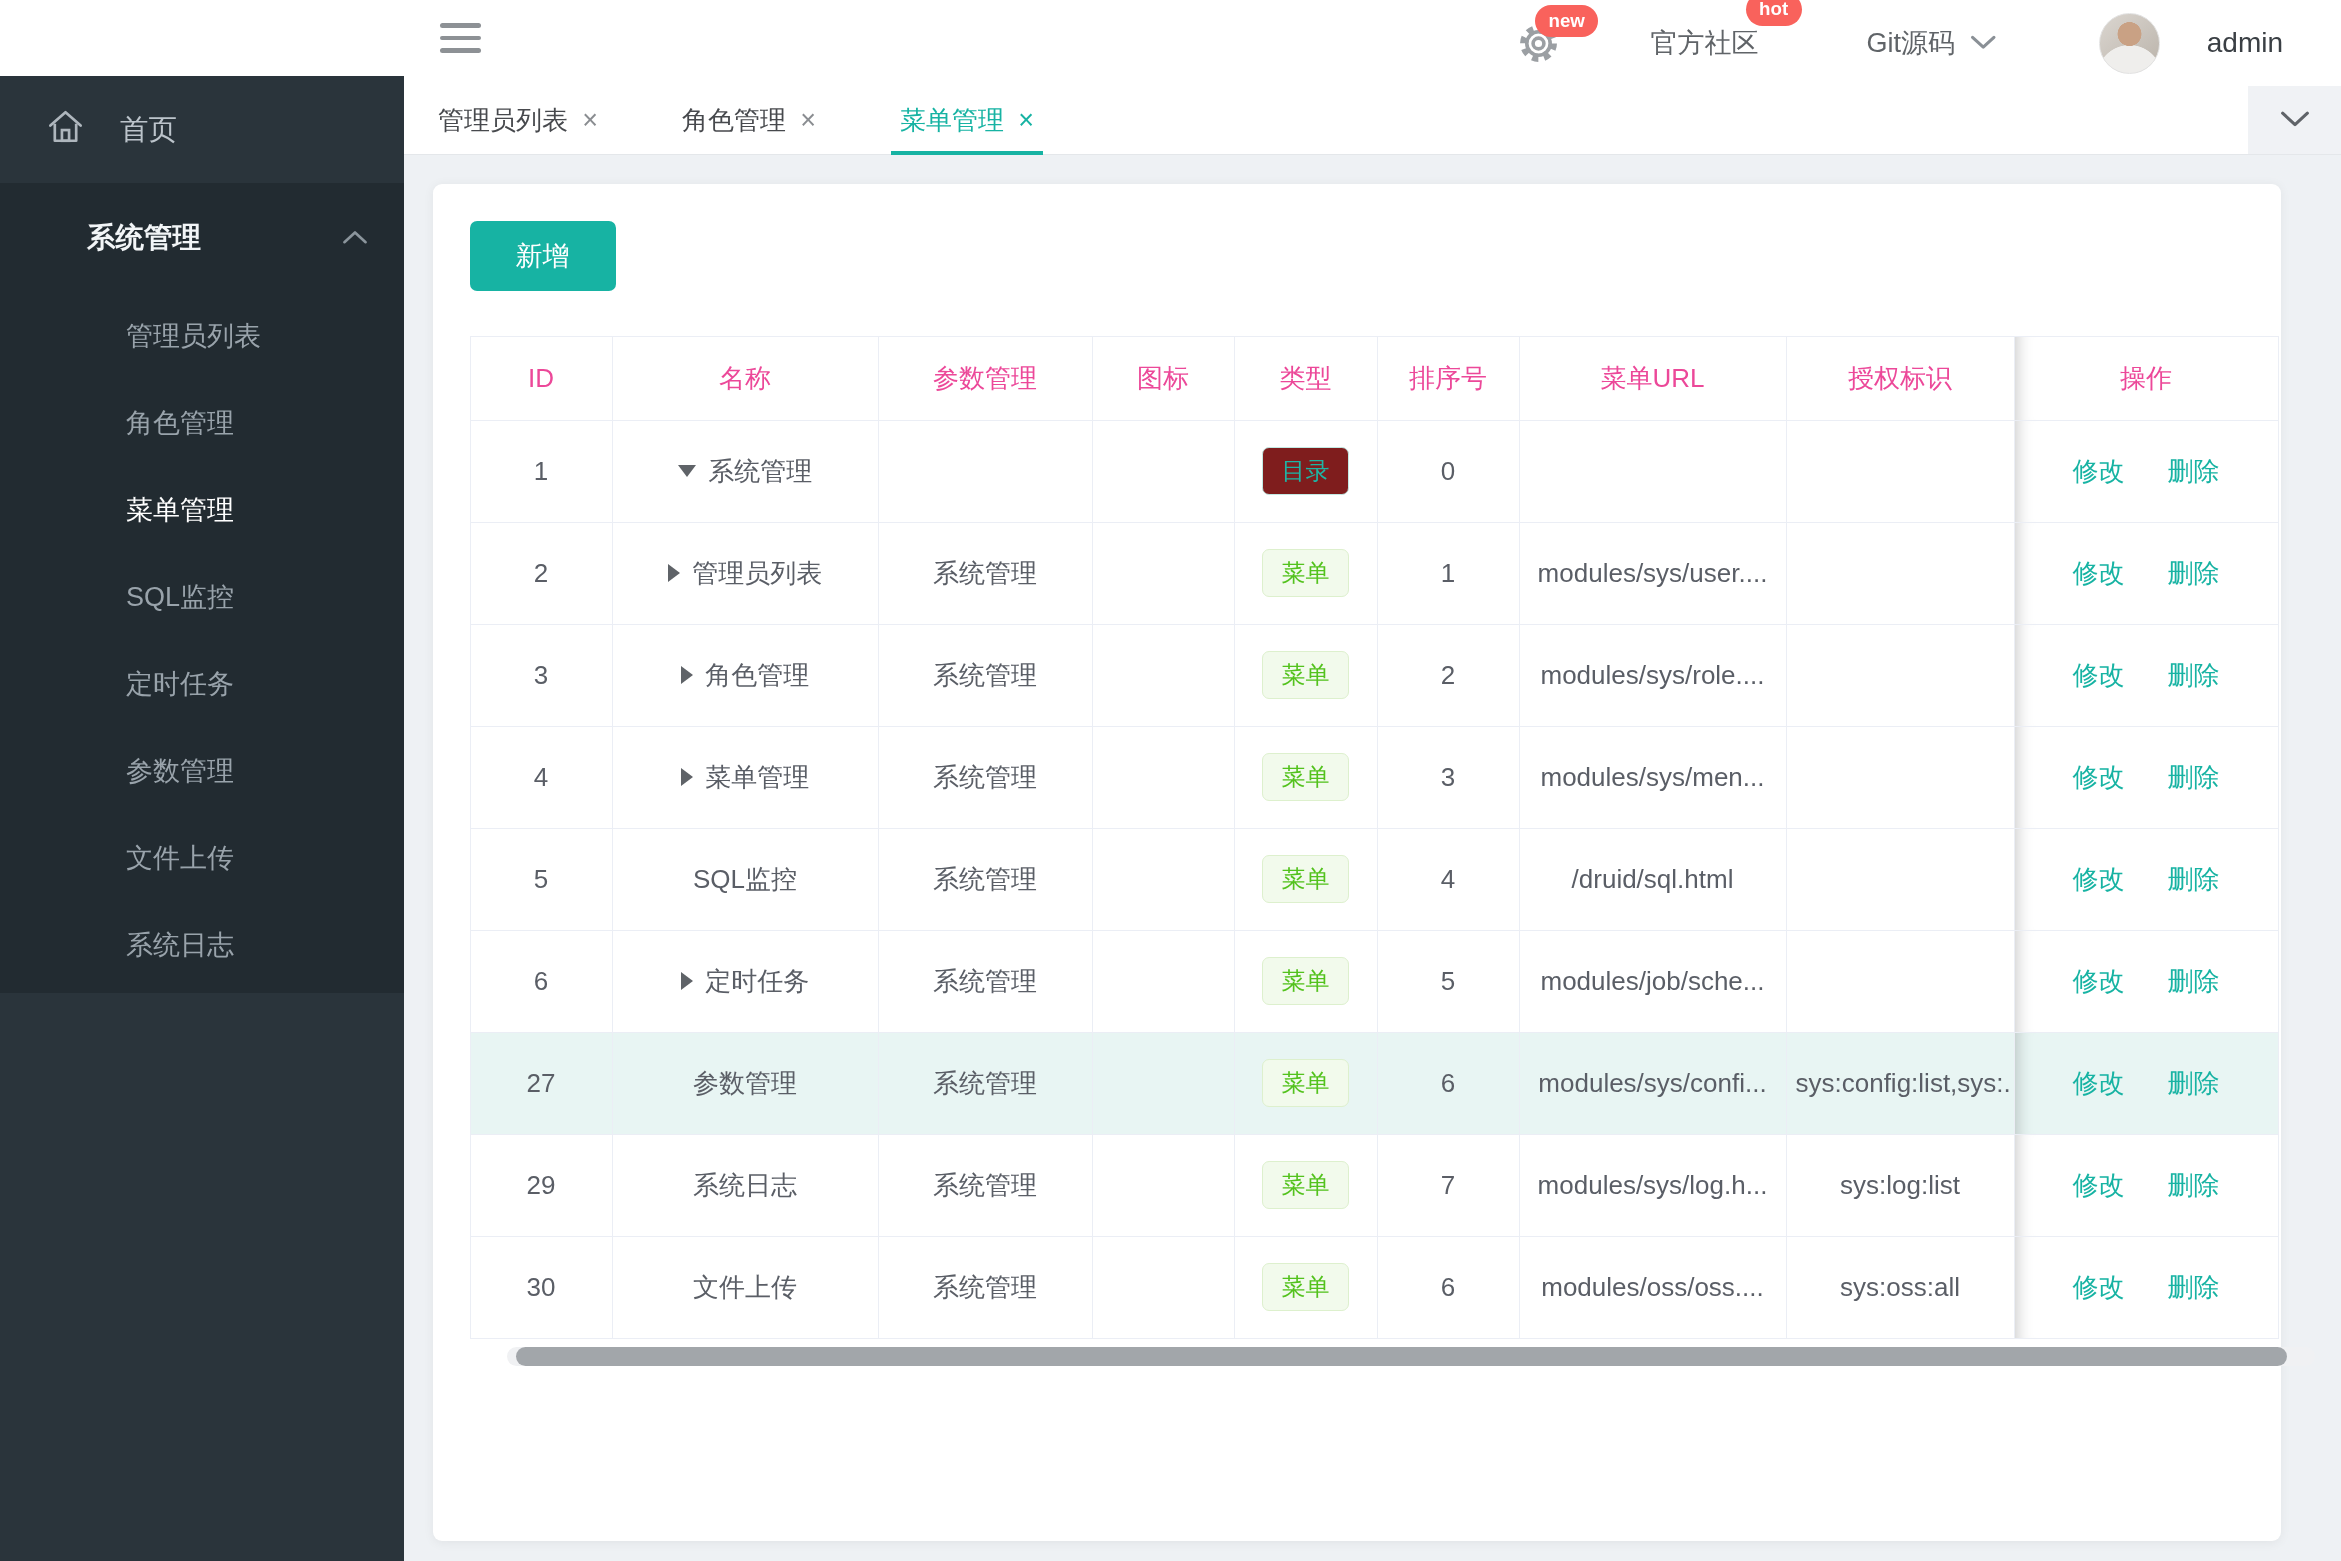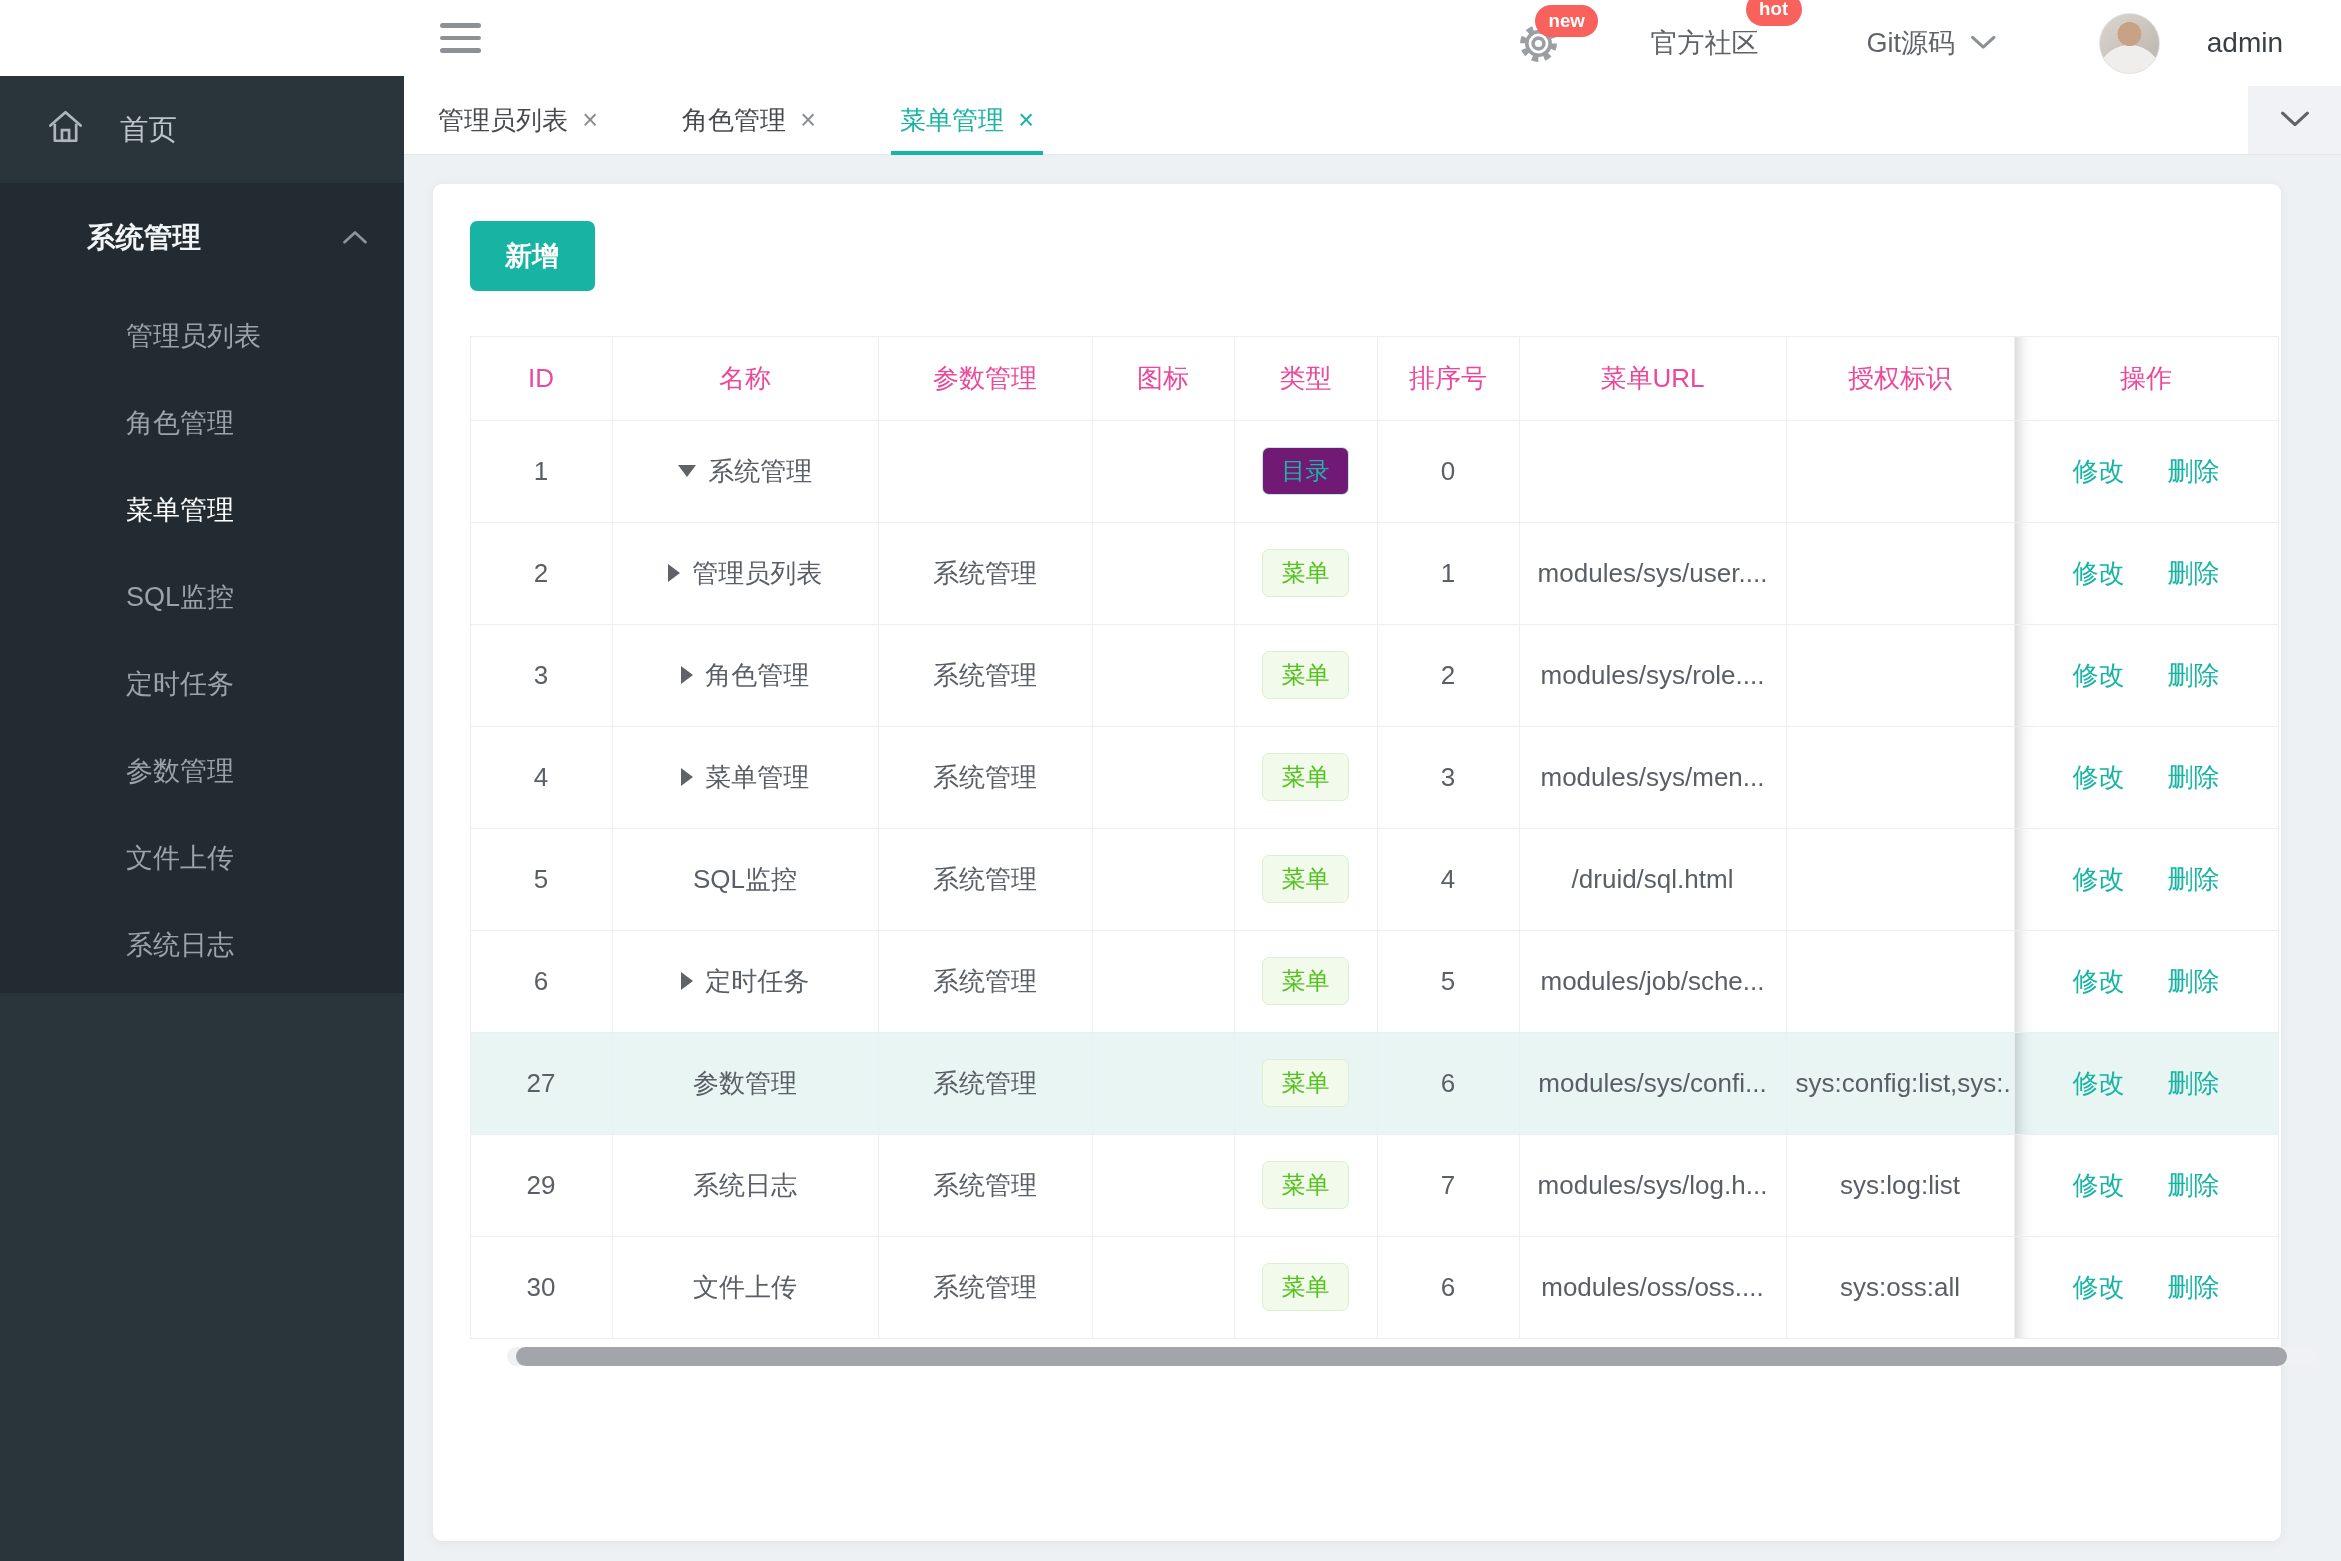--- a/index.html
+++ b/index.html
@@ -87,24 +87,23 @@
     border-bottom:0.9px solid #e4e7ea;box-sizing:border-box;
   }
 
   
   .content{position:absolute;left:404px;right:0;top:155px;bottom:0;background:#eef1f4;}
   .card{
     position:absolute;left:28.5px;right:61px;top:28.5px;bottom:21.4px;background:#fff;
     border-radius:9px;box-shadow:0 1.8px 10.7px rgba(0,0,0,.06);
   }
   .btn-add{
-    margin:37px 0 0 37px;width:125px;height:70px;background:#17b3a3;color:#fff;
+    margin:37px 0 0 37px;width:146px;height:70px;background:#17b3a3;color:#fff;
     border:none;border-radius:7.1px;font-size:27px;cursor:pointer;
     font-family:inherit;
-    font-weight:bold;
   }
 
   
   .tblwrap{margin:45px 0 0 37px;width:1808px;}
   table.menu{border-collapse:collapse;width:1808px;table-layout:fixed;font-size:26px;color:#5a5e66;}
   table.menu th,table.menu td{
     border-right:0.9px solid #ebeef5;border-bottom:0.9px solid #ebeef5;
     text-align:center;vertical-align:middle;overflow:hidden;white-space:nowrap;
     padding:0 9px;box-sizing:border-box;
   }
@@ -114,21 +113,21 @@
   tr.hl td{background:#e8f5f3;}
   .c-ops-cell{box-shadow:inset 18px 0 16px -16px rgba(0,0,0,.22);}
   .namecell{display:flex;align-items:center;justify-content:center;}
   .tri{display:inline-block;width:0;height:0;margin-right:12.5px;}
   .tri-down{border-left:9.8px solid transparent;border-right:9.8px solid transparent;border-top:12.5px solid #5f6368;}
   .tri-right{border-top:9.8px solid transparent;border-bottom:9.8px solid transparent;border-left:12.5px solid #5f6368;}
   .tag{
     display:inline-block;min-width:57px;padding:10.7px 14.2px;border-radius:7.1px;
     font-size:24px;line-height:1;
   }
-  .tag-dir{color:#1db5a5;background:#701a75;border:0.9px solid #c2e9e3;}
+  .tag-dir{color:#1db5a5;background:#7f1d1d;border:0.9px solid #c2e9e3;}
   .tag-menu{color:#53c21d;background:#f2faec;border:0.9px solid #ddf0cd;}
   a.op{color:#17b3a3;text-decoration:none;cursor:pointer;}
   a.op + a.op{margin-left:43px;}
 
   
   .hscroll{
     margin:8px 0 0 37px;width:1808px;height:19.6px;border-radius:9.8px;background:#f0f1f3;position:relative;
   }
   .hthumb{position:absolute;left:9px;top:0;height:19.6px;width:2204px;max-width:98%;border-radius:9.8px;background:#a2a6aa;}
 </style>

